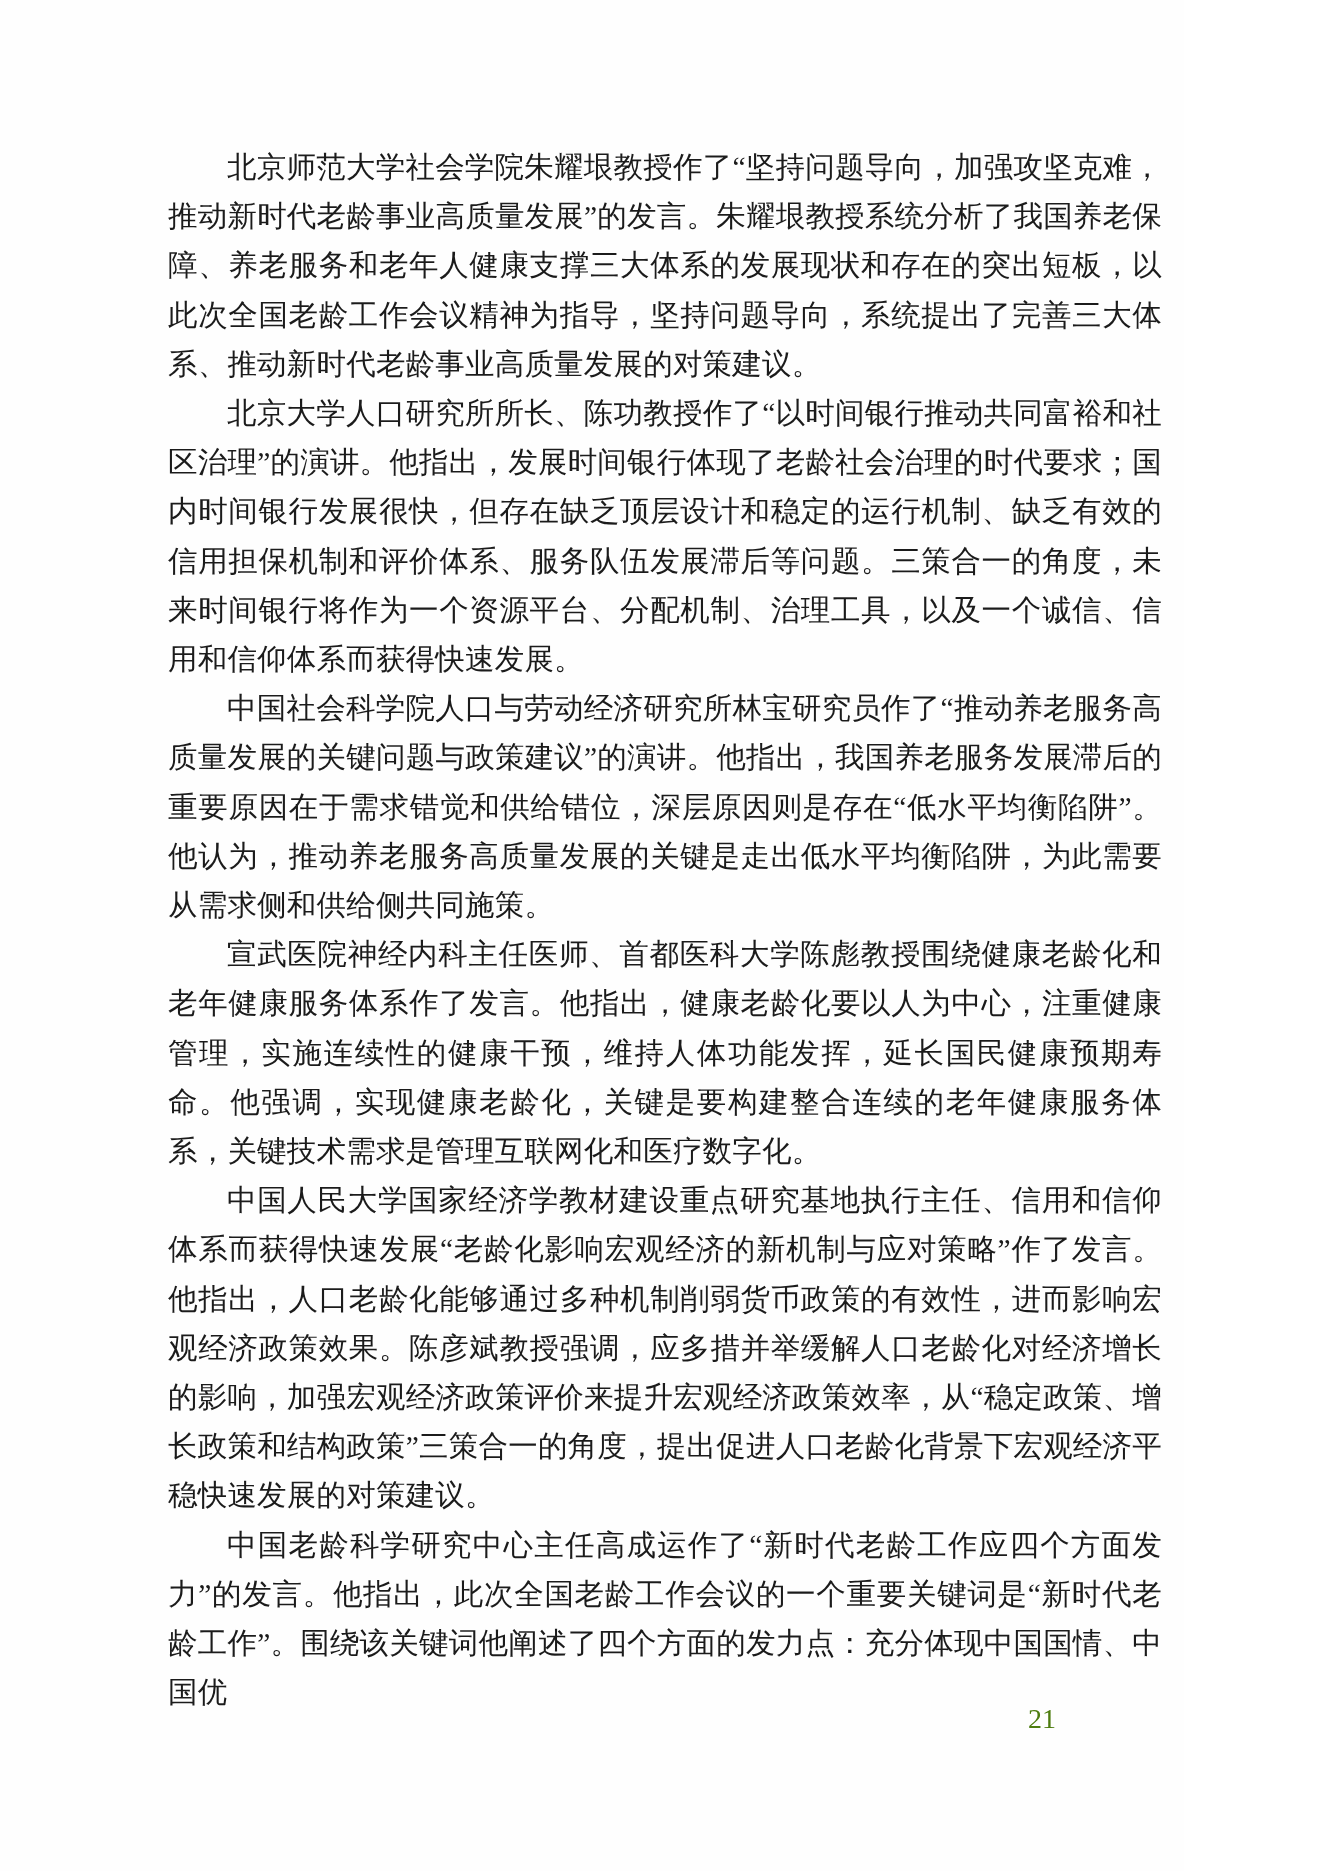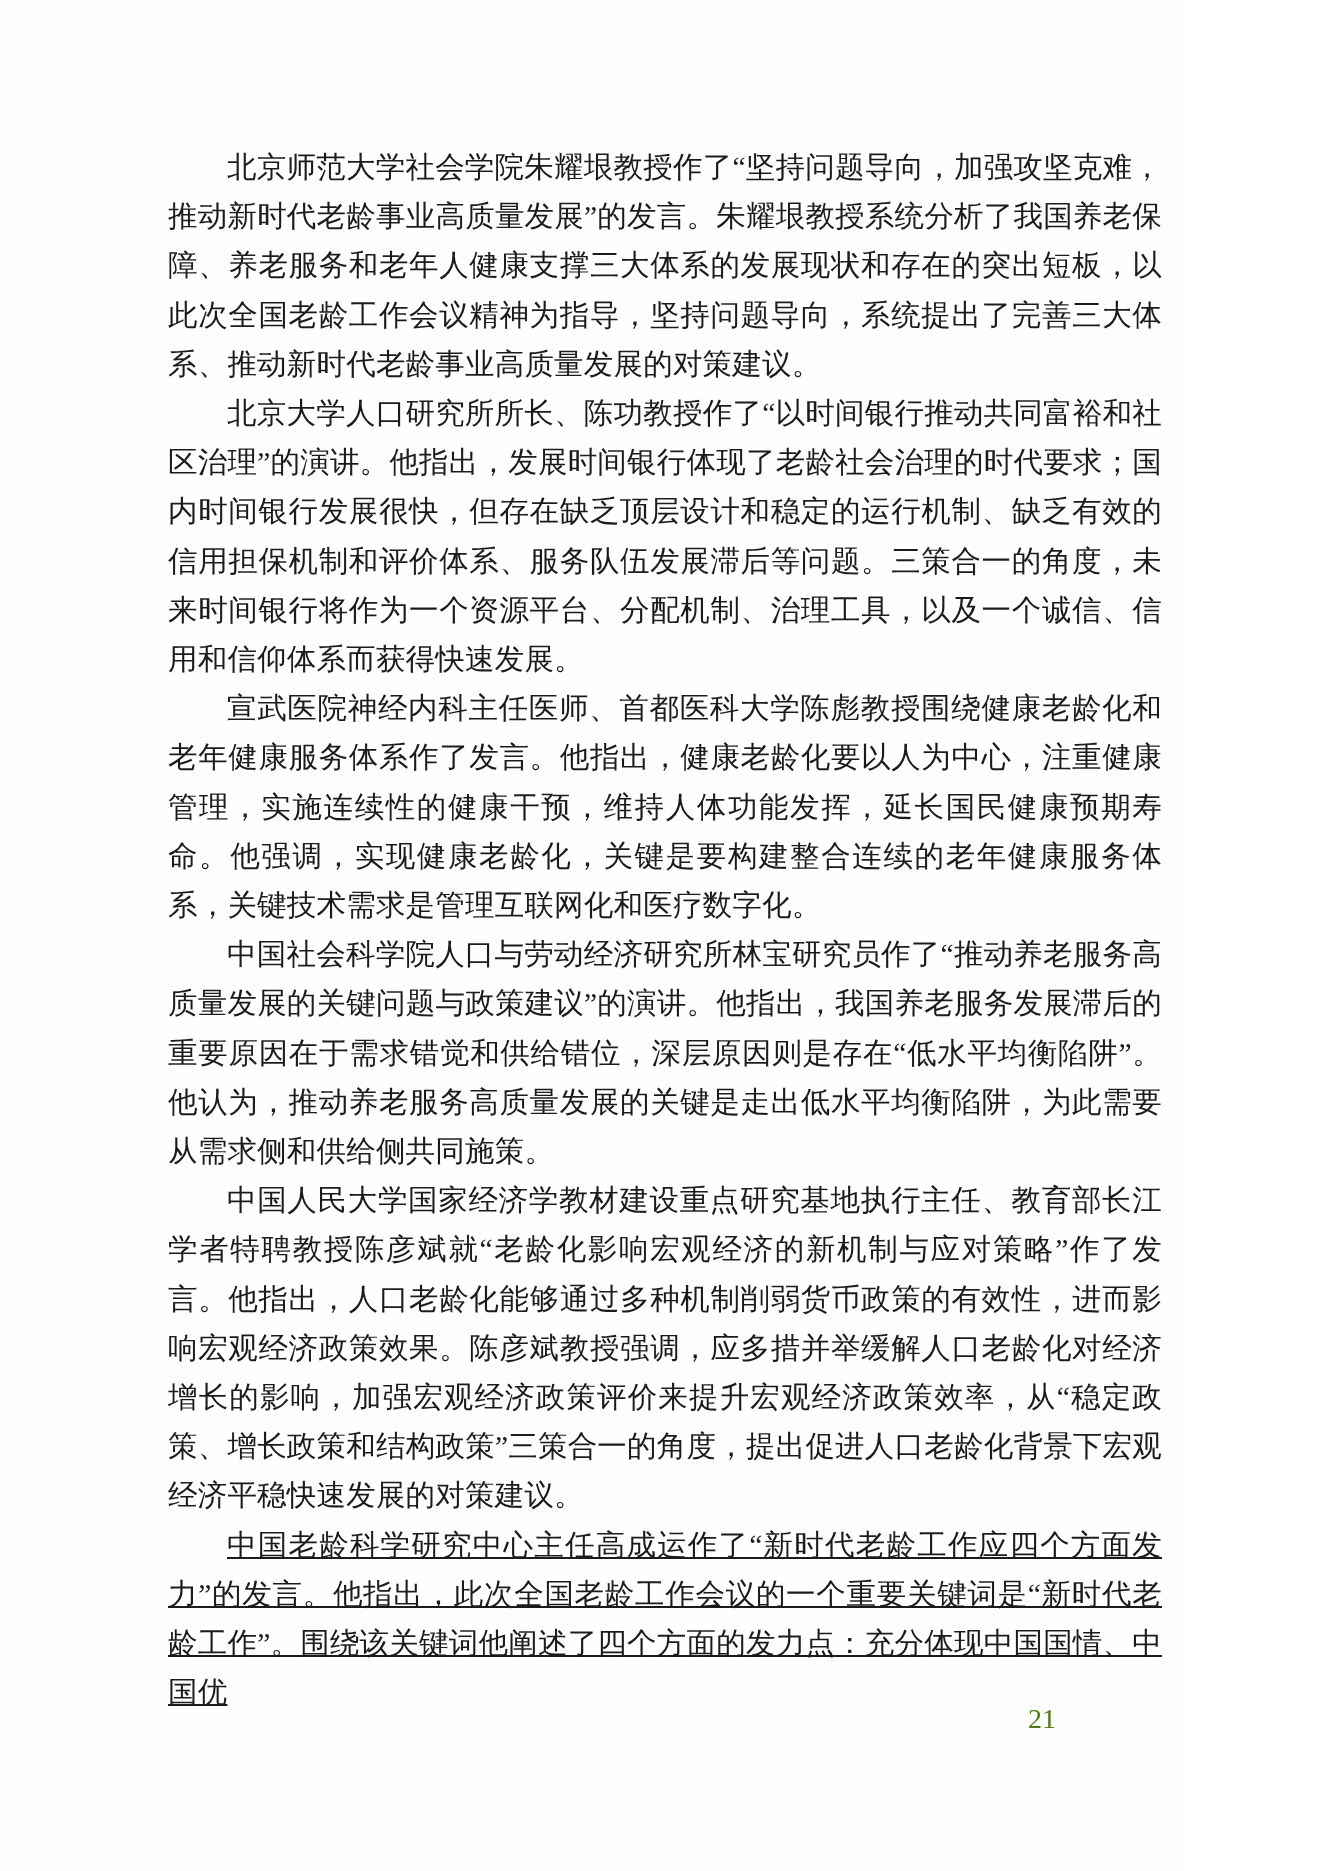--- a/index.html
+++ b/index.html
@@ -35,41 +35,40 @@
     line-height: 49.2px;
     color: #1b1b1b;
     text-align: justify;
     text-justify: inter-ideograph;
     letter-spacing: 0.2px;
     font-family: "Liberation Serif", "DejaVu Serif", serif;
     -webkit-font-smoothing: antialiased;
   }
   .para:last-child {
     margin-bottom: 0;
-    text-decoration: underline;
   }
   .page-number {
     position: absolute;
     right: 128px;
     top: 1702px;
     font-size: 28px;
     line-height: 34px;
     color: #4d7c0f;
     font-family: "Liberation Serif", "DejaVu Serif", serif;
   }
 </style>
 </head>
 <body>
 
 <div class="page">
 
   <div class="content">
     <p class="para">北京师范大学社会学院朱耀垠教授作了“坚持问题导向，加强攻坚克难，推动新时代老龄事业高质量发展”的发言。朱耀垠教授系统分析了我国养老保障、养老服务和老年人健康支撑三大体系的发展现状和存在的突出短板，以此次全国老龄工作会议精神为指导，坚持问题导向，系统提出了完善三大体系、推动新时代老龄事业高质量发展的对策建议。</p>
     <p class="para">北京大学人口研究所所长、陈功教授作了“以时间银行推动共同富裕和社区治理”的演讲。他指出，发展时间银行体现了老龄社会治理的时代要求；国内时间银行发展很快，但存在缺乏顶层设计和稳定的运行机制、缺乏有效的信用担保机制和评价体系、服务队伍发展滞后等问题。三策合一的角度，未来时间银行将作为一个资源平台、分配机制、治理工具，以及一个诚信、信用和信仰体系而获得快速发展。</p>
+    <p class="para">中国社会科学院人口与劳动经济研究所林宝研究员作了“推动养老服务高质量发展的关键问题与政策建议”的演讲。他指出，我国养老服务发展滞后的重要原因在于需求错觉和供给错位，深层原因则是存在“低水平均衡陷阱”。他认为，推动养老服务高质量发展的关键是走出低水平均衡陷阱，为此需要从需求侧和供给侧共同施策。</p>
     <p class="para">宣武医院神经内科主任医师、首都医科大学陈彪教授围绕健康老龄化和老年健康服务体系作了发言。他指出，健康老龄化要以人为中心，注重健康管理，实施连续性的健康干预，维持人体功能发挥，延长国民健康预期寿命。他强调，实现健康老龄化，关键是要构建整合连续的老年健康服务体系，关键技术需求是管理互联网化和医疗数字化。</p>
-    <p class="para">中国社会科学院人口与劳动经济研究所林宝研究员作了“推动养老服务高质量发展的关键问题与政策建议”的演讲。他指出，我国养老服务发展滞后的重要原因在于需求错觉和供给错位，深层原因则是存在“低水平均衡陷阱”。他认为，推动养老服务高质量发展的关键是走出低水平均衡陷阱，为此需要从需求侧和供给侧共同施策。</p>
-    <p class="para">中国人民大学国家经济学教材建设重点研究基地执行主任、教育部长江学者特聘教授陈彦斌就“老龄化影响宏观经济的新机制与应对策略”作了发言。他指出，人口老龄化能够通过多种机制削弱货币政策的有效性，进而影响宏观经济政策效果。陈彦斌教授强调，应多措并举缓解人口老龄化对经济增长的影响，加强宏观经济政策评价来提升宏观经济政策效率，从“稳定政策、增长政策和结构政策”三策合一的角度，提出促进人口老龄化背景下宏观经济平稳快速发展的对策建议。</p>
+    <p class="para">中国人民大学国家经济学教材建设重点研究基地执行主任、信用和信仰体系而获得快速发展“老龄化影响宏观经济的新机制与应对策略”作了发言。他指出，人口老龄化能够通过多种机制削弱货币政策的有效性，进而影响宏观经济政策效果。陈彦斌教授强调，应多措并举缓解人口老龄化对经济增长的影响，加强宏观经济政策评价来提升宏观经济政策效率，从“稳定政策、增长政策和结构政策”三策合一的角度，提出促进人口老龄化背景下宏观经济平稳快速发展的对策建议。</p>
     <p class="para">中国老龄科学研究中心主任高成运作了“新时代老龄工作应四个方面发力”的发言。他指出，此次全国老龄工作会议的一个重要关键词是“新时代老龄工作”。围绕该关键词他阐述了四个方面的发力点：充分体现中国国情、中国优</p>
   </div>
 
   <div class="page-number">21</div>
 
 </div>
 
 </body></html>

